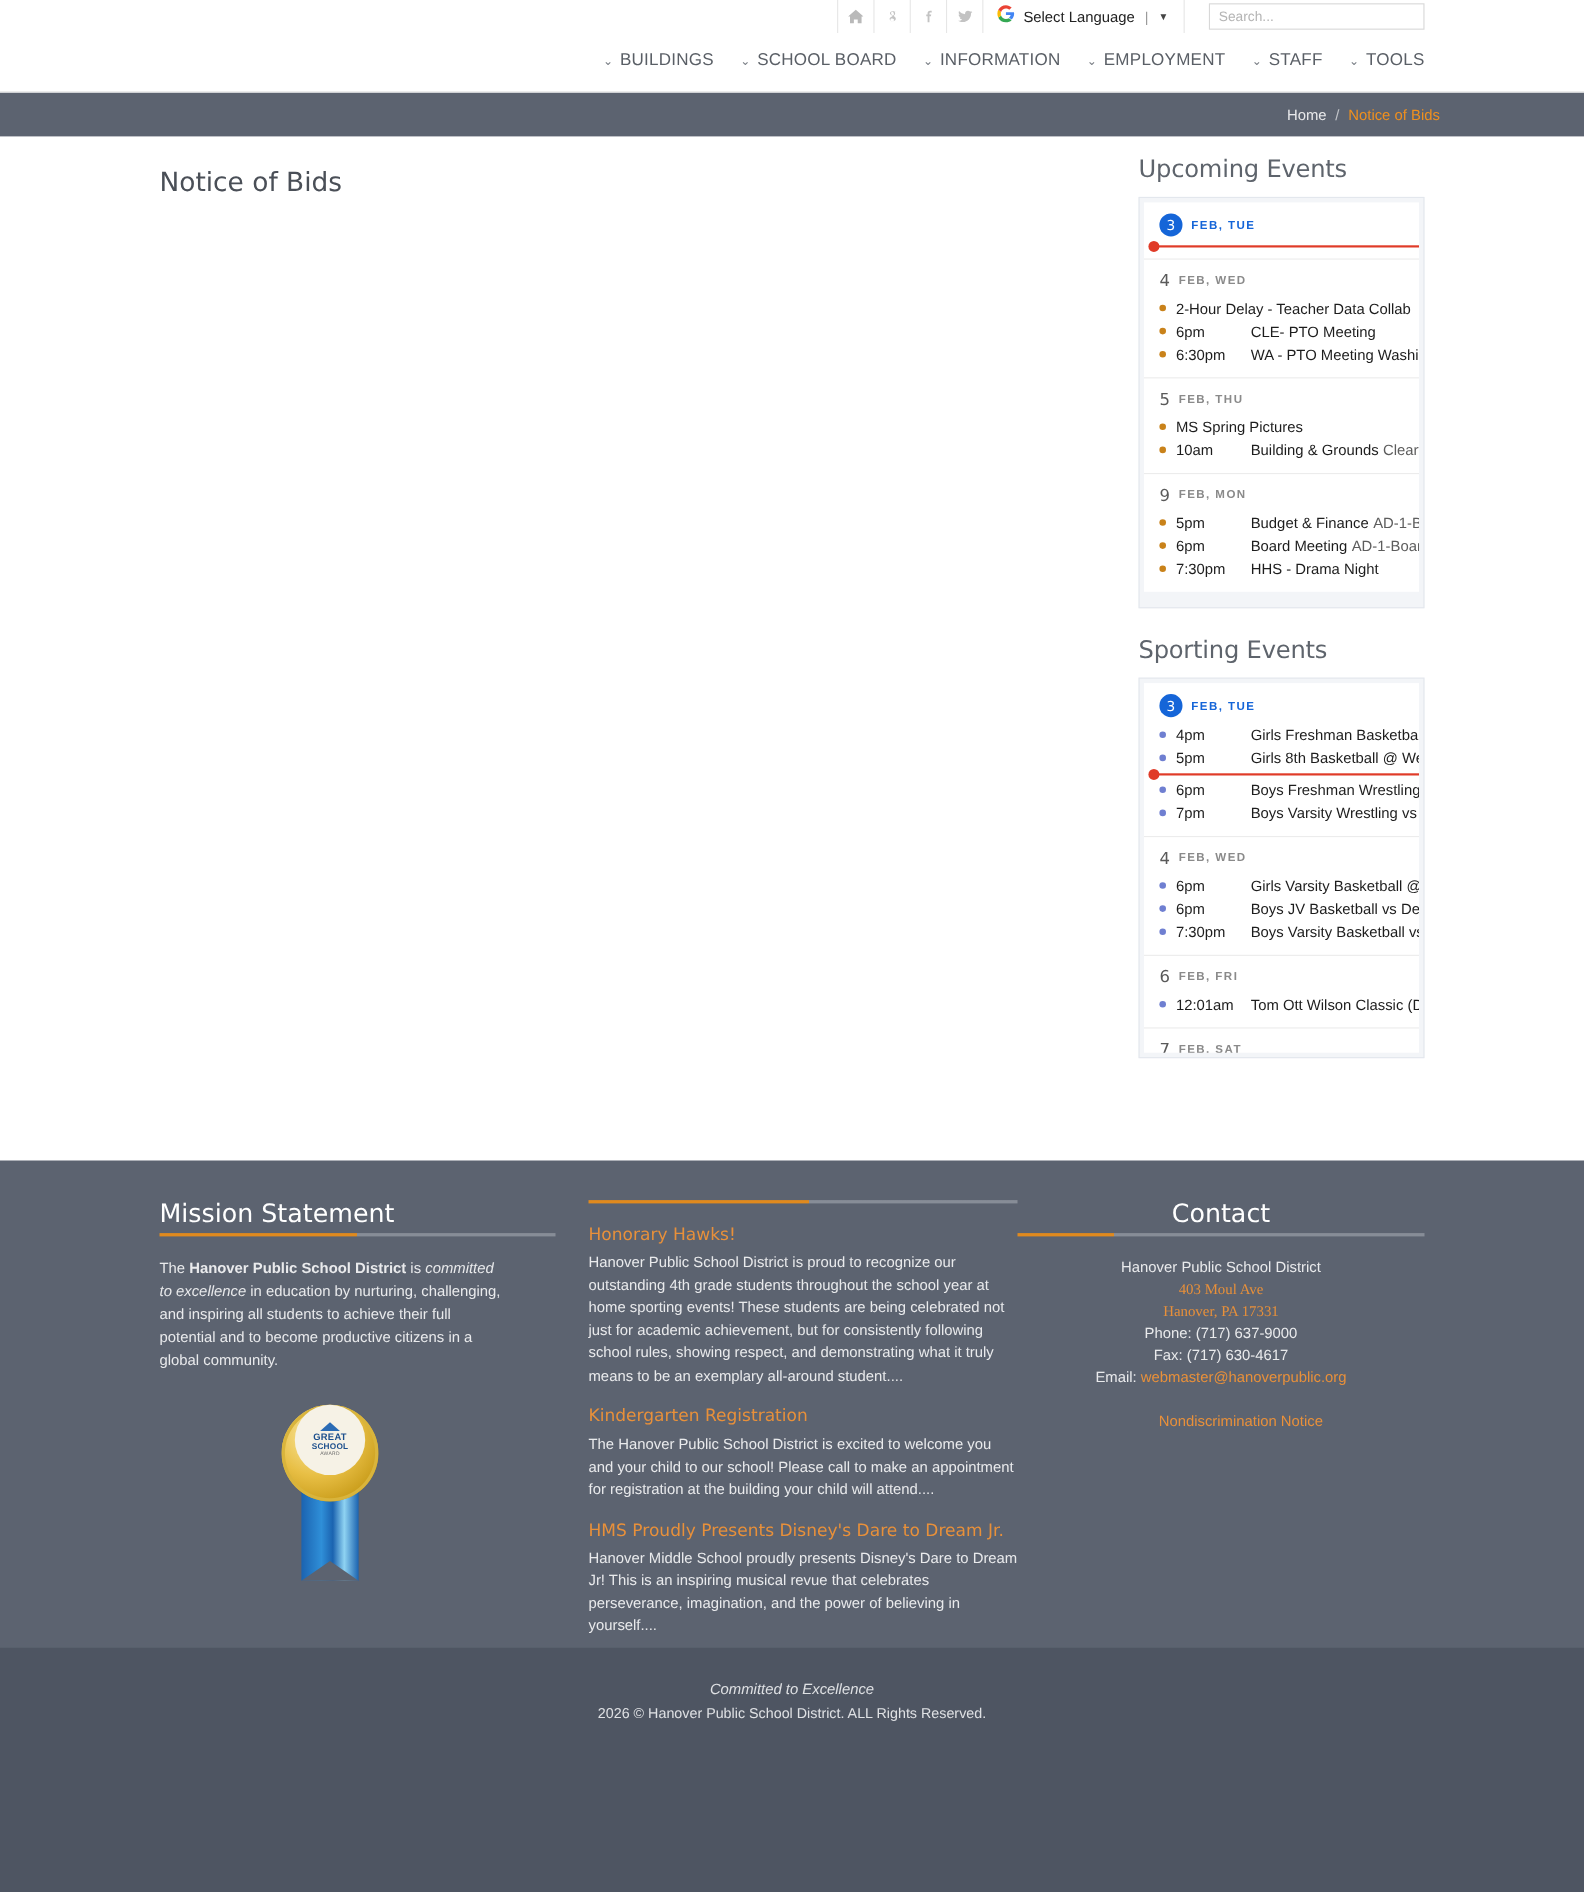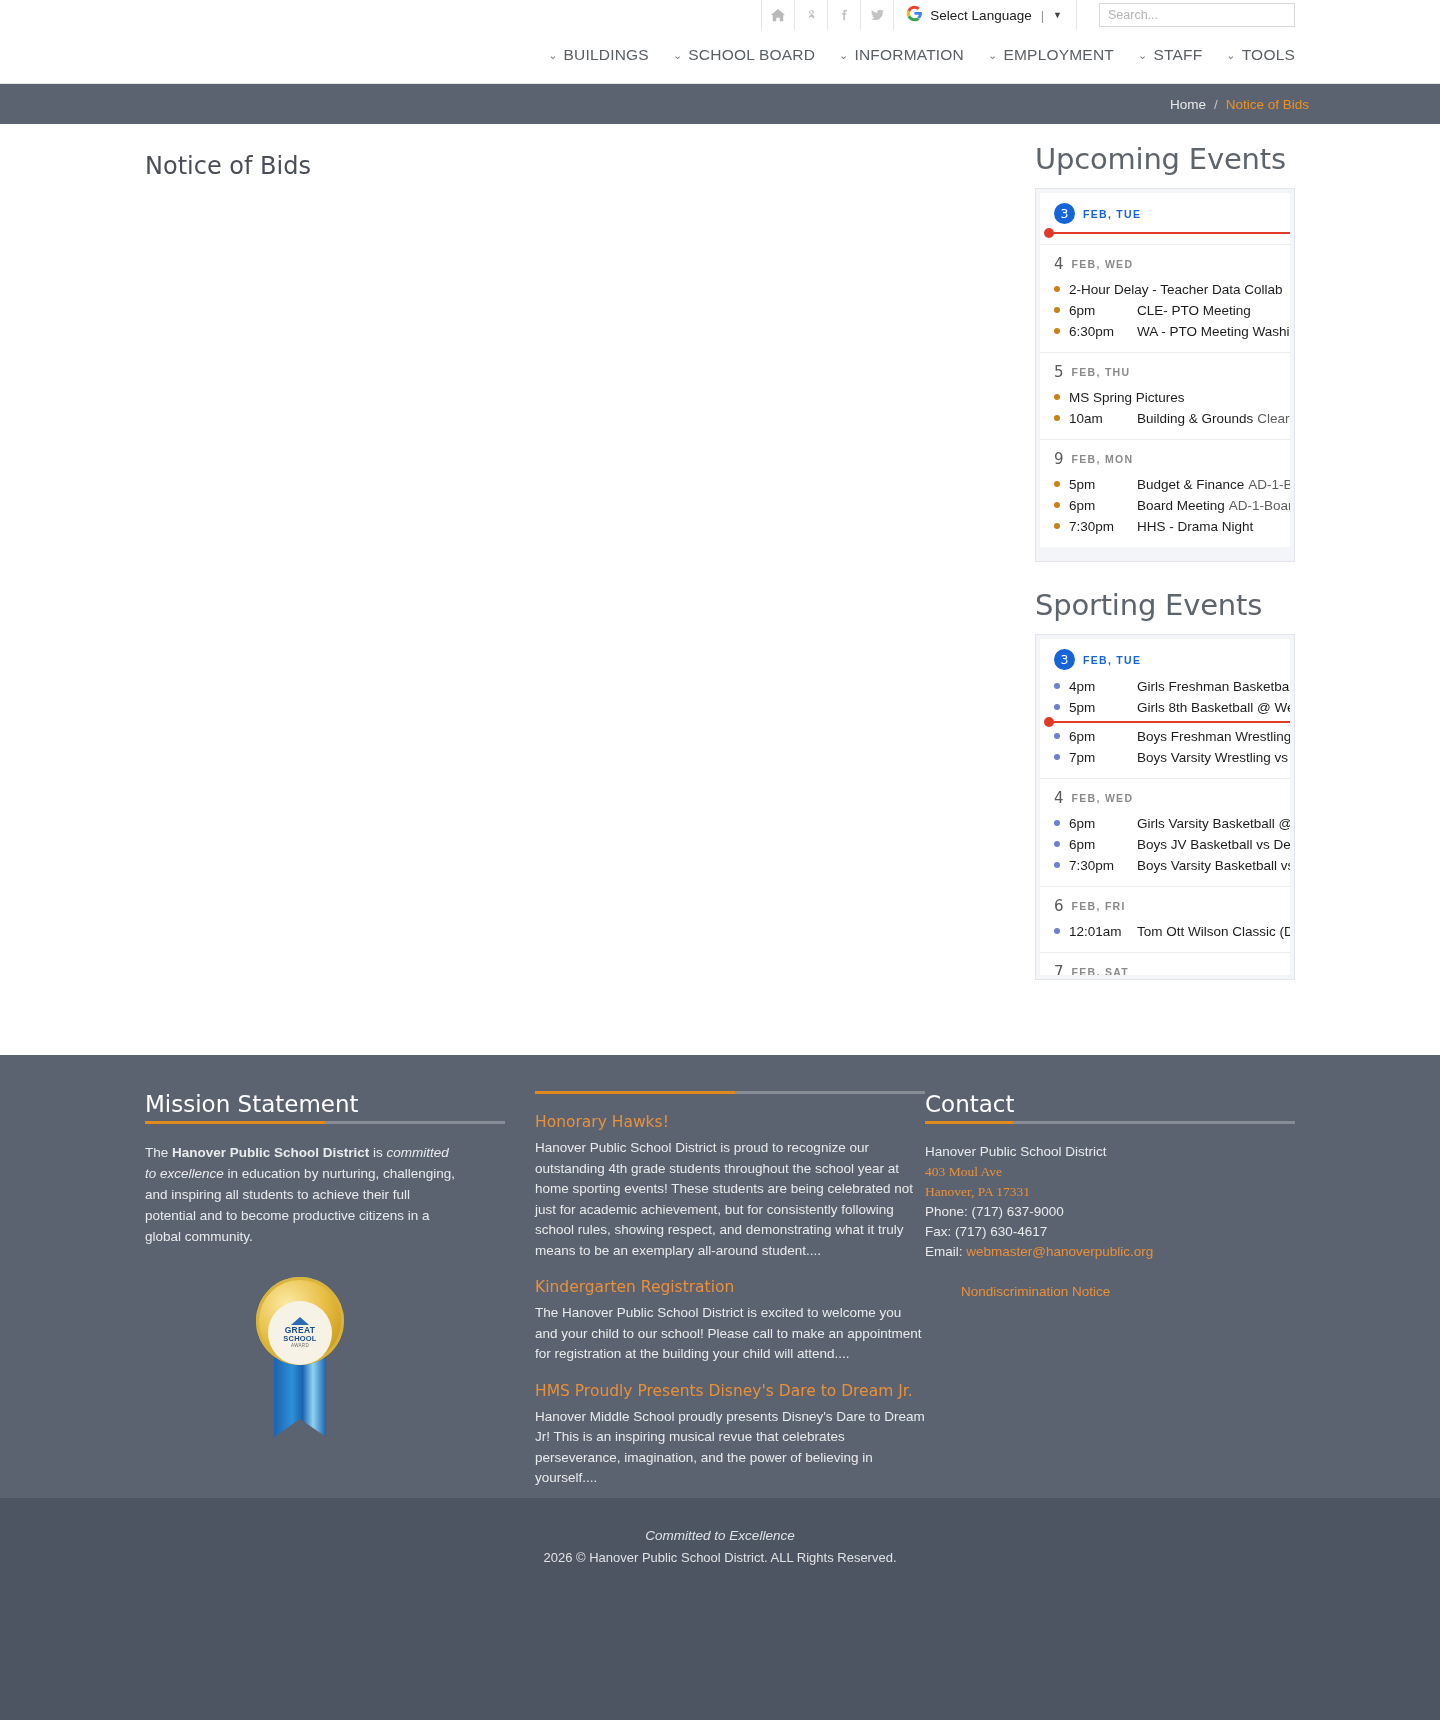--- a/index.html
+++ b/index.html
@@ -117,21 +117,21 @@
     font-family:"DejaVu Sans", sans-serif;
     margin:0; padding:0;
   }
   .content-col { width:700px; }
 
   .sidebar {
     position:absolute; right:0; top:18px;
     width:260px;
   }
   .widget-title {
-    font-size:29px; font-weight:normal; color:#5e646c;
+    font-size:22px; font-weight:normal; color:#5e646c;
     font-family:"DejaVu Sans", sans-serif;
     margin:0 0 12px 0;
     letter-spacing:-.2px;
   }
   .cal-frame {
     background:#f3f5f8;
     border:1px solid #e3e7ed;
     padding:4px 4px 14px 4px;
     overflow:hidden;
   }
@@ -198,21 +198,21 @@
     background:#5c6370;
     color:#e9eaec;
   }
   .footer-inner {
     width:1150px; margin:0 auto;
     display:flex; padding-top:36px;
   }
   .fcol { }
   .fcol1 { width:360px; }
   .fcol2 { width:390px; margin-left:30px; }
-  .fcol3 { width:370px; }
+  .fcol3 { width:370px;text-align:center; }
   .fhead {
     font-size:23px; font-weight:normal; color:#ffffff;
     font-family:"DejaVu Sans", sans-serif;
     margin:0 0 4px 0;
   }
   .fline {
     height:3px; width:100%;
     background:linear-gradient(to right, #e08a1e 0, #e08a1e 180px, #878d97 180px, #878d97 100%);
     margin-bottom:18px;
   }
@@ -240,21 +240,21 @@
   .ribbon:after {
     content:""; position:absolute; bottom:0; left:0;
     border-left:26px solid transparent;
     border-right:26px solid transparent;
     border-bottom:18px solid #5c6370;
   }
   .medal {
     position:relative; z-index:2;
     width:88px; height:88px; border-radius:50%;
     background:radial-gradient(circle at 35% 30%, #fbe9a4 0%, #e8bf45 45%, #c79a17 80%, #9e7712 100%);
-    display:flex; flex-direction:column; align-items:center; justify-content:flex-end;
+    display:flex; flex-direction:column; align-items:center; justify-content:flex-start;
     box-shadow:0 0 0 3px #d9b43c inset;
   }
   .medal-inner {
     width:64px; height:64px; border-radius:50%;
     background:#f6f2e6;
     display:flex; flex-direction:column; align-items:center; justify-content:center;
     line-height:1.05;
   }
   .medal-cap {
     width:0;height:0;border-left:9px solid transparent;border-right:9px solid transparent;

